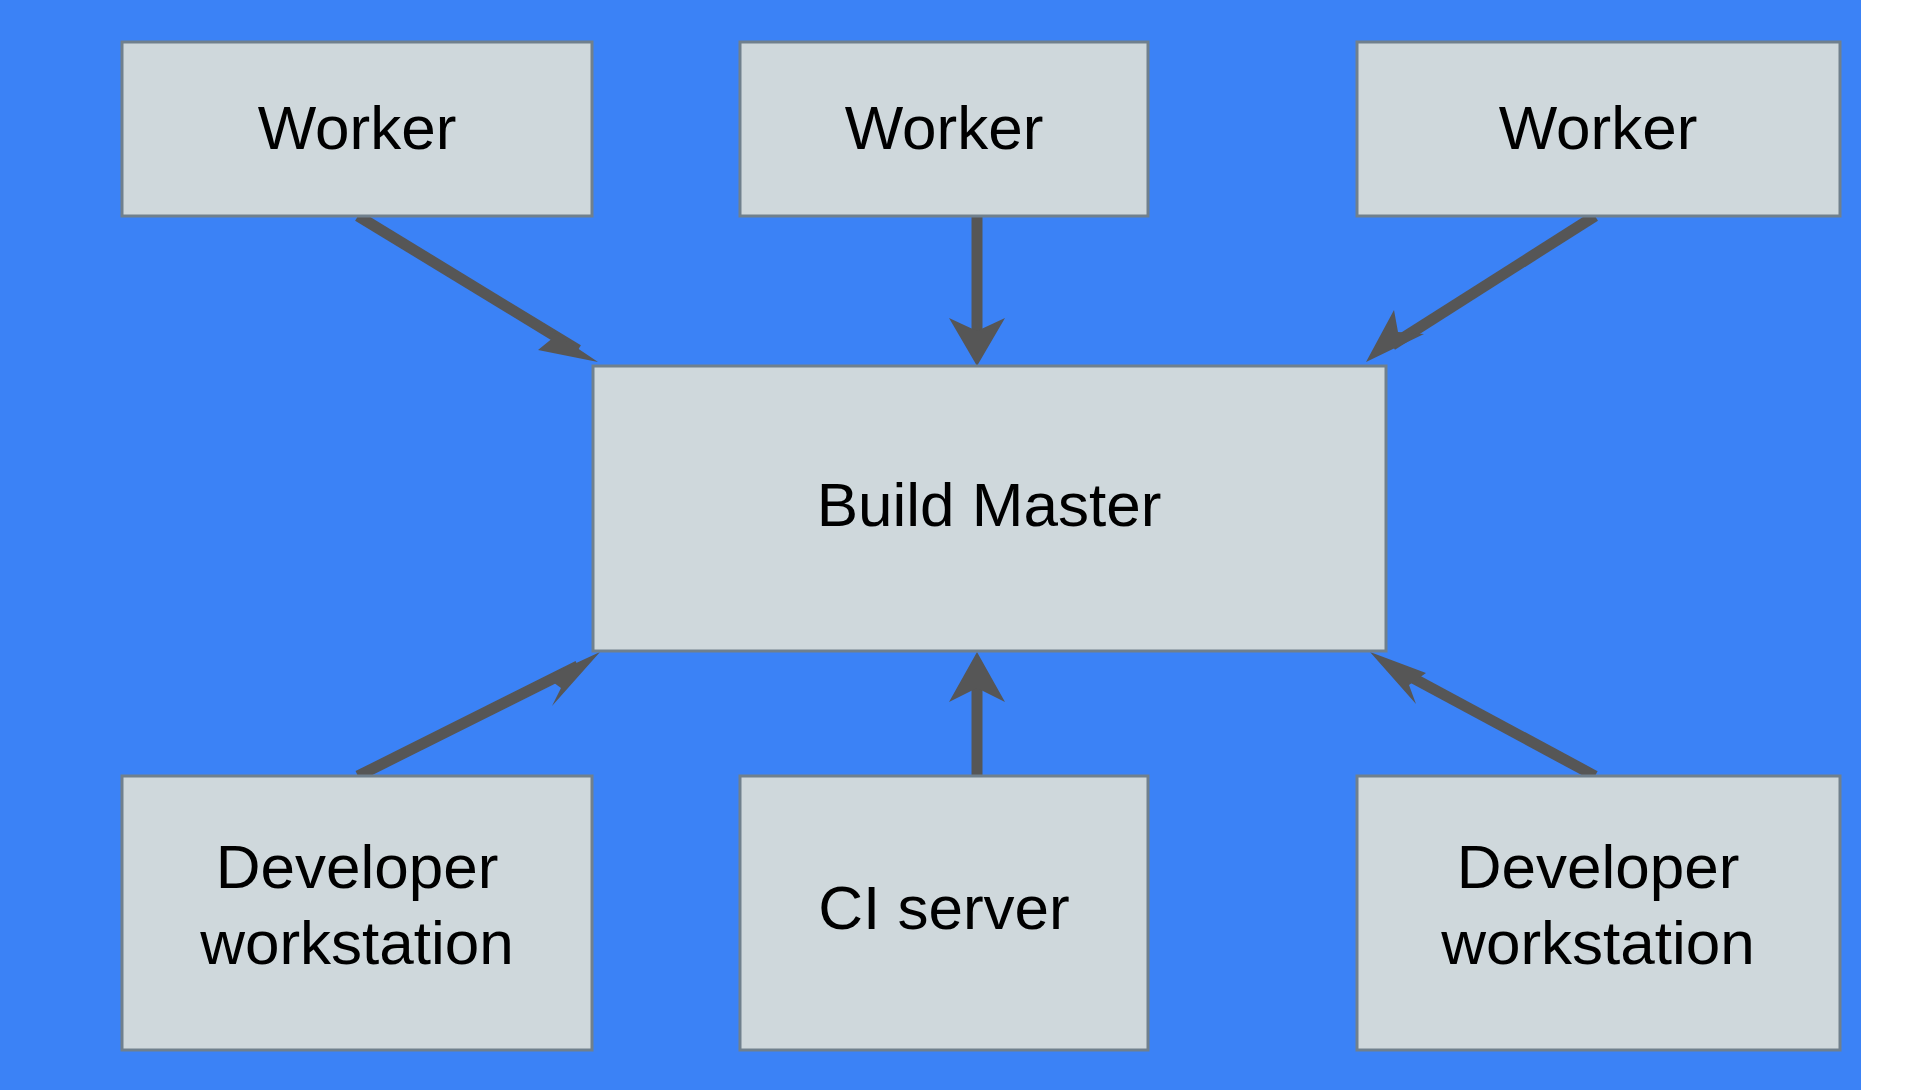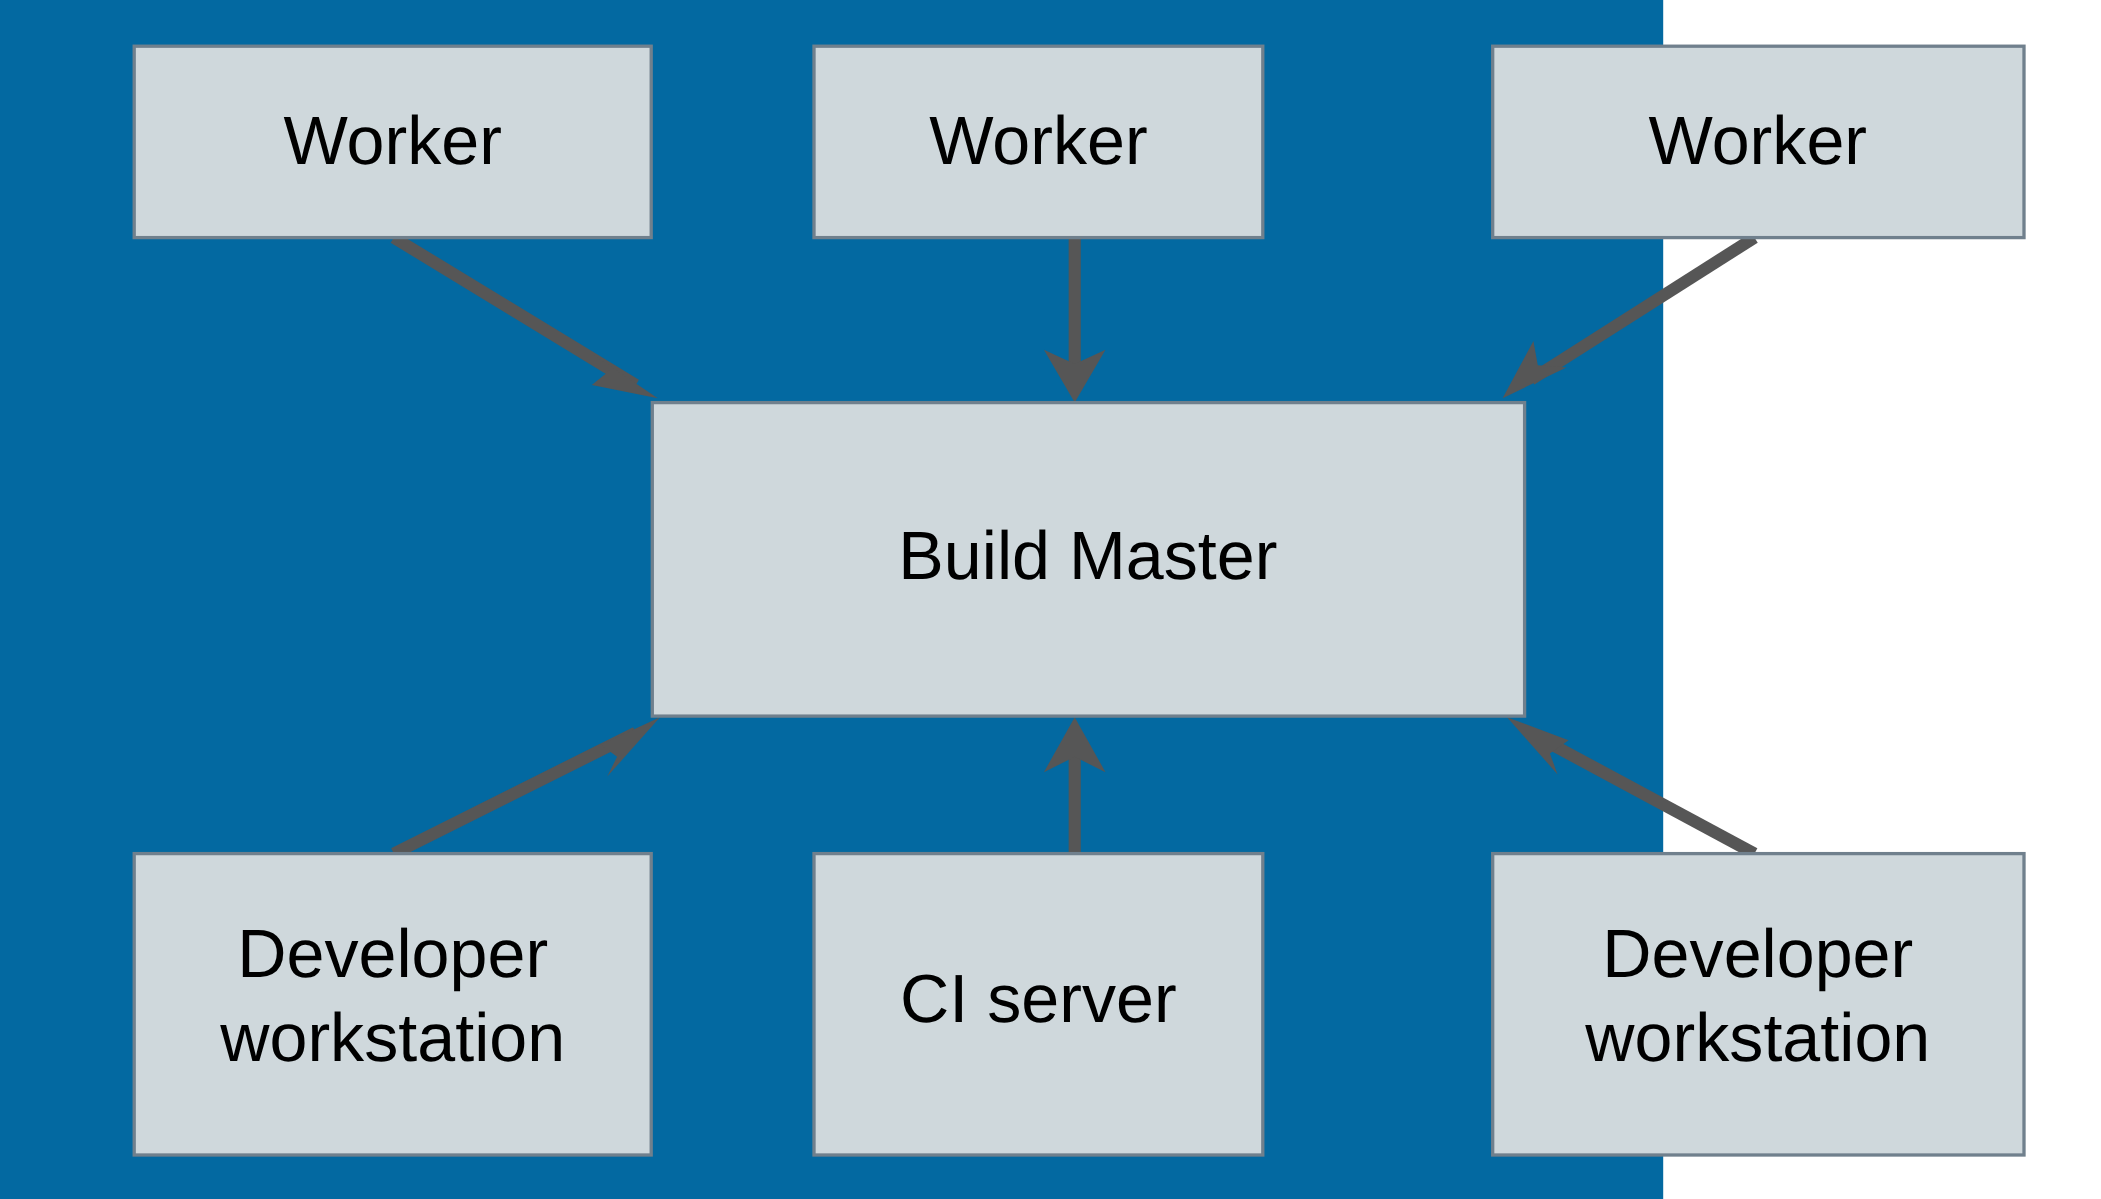--- a/index.html
+++ b/index.html
@@ -8,23 +8,23 @@
     background: #ffffff;
   }
   body {
     width: 1910px;
     height: 1090px;
     font-family: "Liberation Sans", sans-serif;
     overflow: hidden;
   }
   #diagram-root {
     position: relative;
-    width: 1512px;
+    width: 1861px;
     height: 1090px;
-    background: #0369a1;
+    background: #3b82f6;
   }
   svg#diagram-canvas {
     display: block;
     width: 1910px;
     height: 1090px;
   }
   .node-rect {
     fill: #cfd8dc;
     stroke: #70808d;
     stroke-width: 3;

